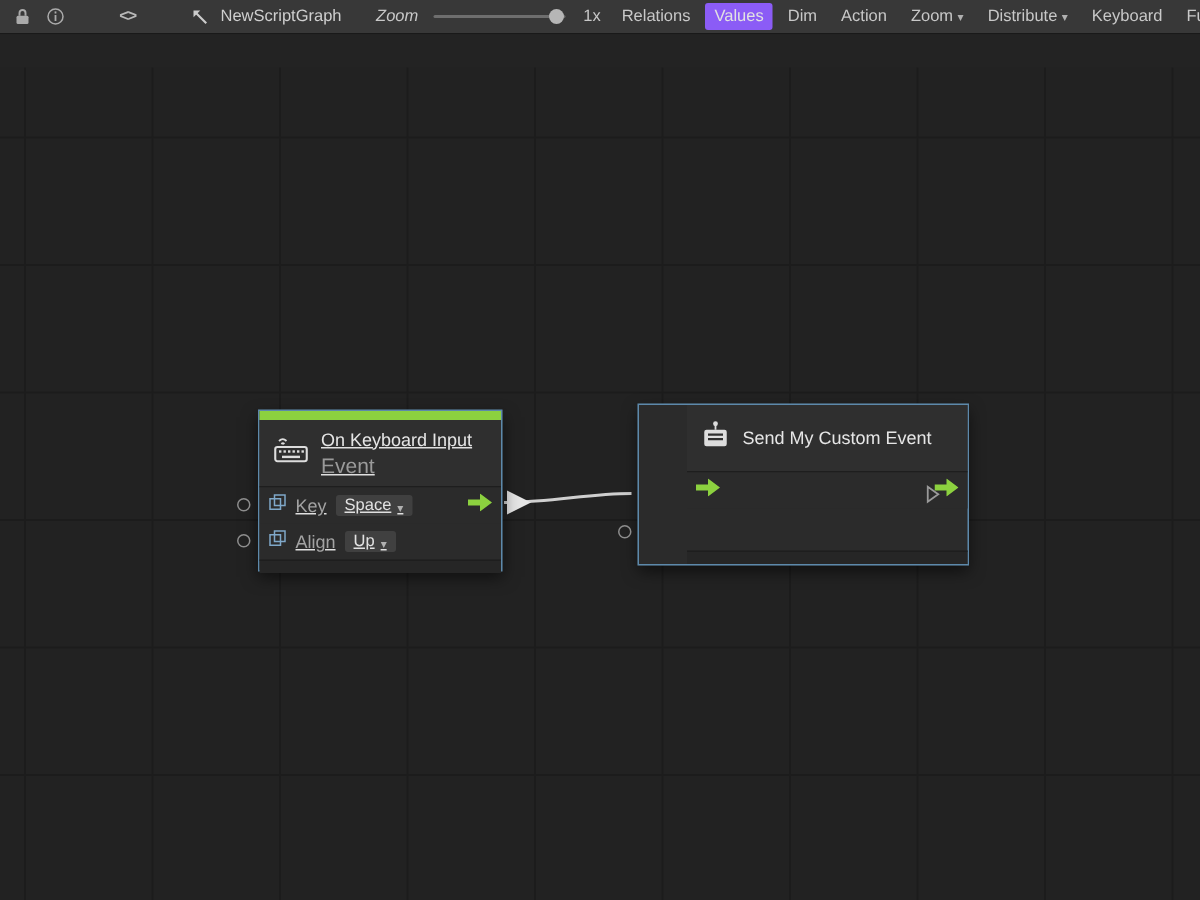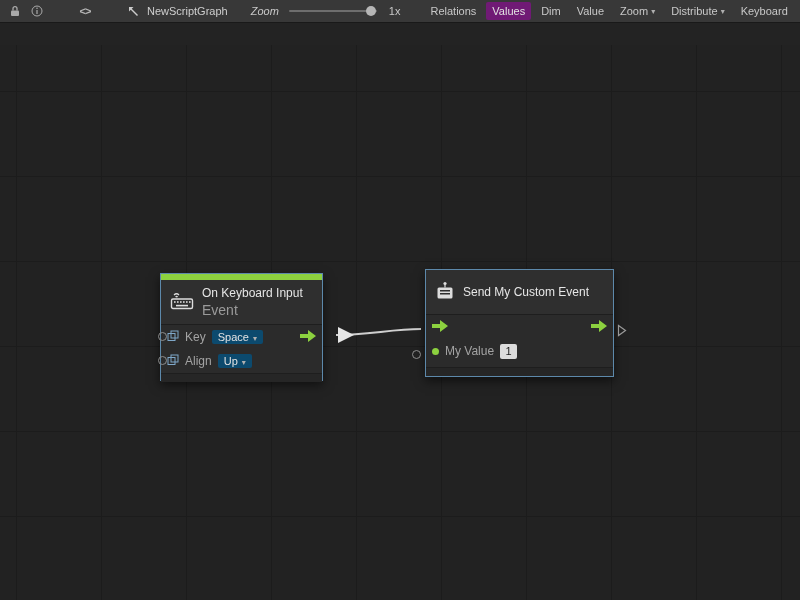--- a/index.html
+++ b/index.html
@@ -17,45 +17,45 @@
 
   
   .toolbar{height:22px;background:#383838;border-bottom:1px solid #191919;display:flex;
     align-items:center;font-size:11px;color:#c8c8c8;padding:0 6px;gap:4px;white-space:nowrap;overflow:hidden;}
   .ticon{display:inline-flex;align-items:center;justify-content:center;width:18px;height:18px;flex:0 0 auto;}
   .code-glyph{color:#b8b8b8;font-size:11px;letter-spacing:-1px;font-weight:bold;}
   .graph-name{display:flex;align-items:center;gap:5px;margin-left:26px;color:#cfcfcf;flex:0 0 auto;}
   .zoom-label{margin-left:19px;flex:0 0 auto;font-style:italic;}
   .slider{width:88px;height:2px;background:#6e6e6e;border-radius:1px;position:relative;margin:0 8px 0 6px;flex:0 0 auto;}
   .knob{position:absolute;right:1px;top:-4px;width:10px;height:10px;border-radius:50%;background:#b6b6b6;}
-  .zoom-value{margin-right:20px;flex:0 0 auto;}
+  .zoom-value{margin-right:4px;flex:0 0 auto;}
   .tbtn{padding:3px 6px;border-radius:2px;flex:0 0 auto;display:inline-flex;align-items:center;gap:3px;color:#c8c8c8;text-align:right;}
-  .tbtn.active{background:#701a75;color:#e2e2e2;}
+  .tbtn.active{background:#8b5cf6;color:#e2e2e2;}
   .dd-arrow{font-size:8px;color:#b0b0b0;}
 
   
   .canvas{position:absolute;top:45px;left:0;width:800px;height:555px;background:#222222;
     background-image:linear-gradient(#1c1c1c 1px,transparent 1px),linear-gradient(90deg,#1c1c1c 1px,transparent 1px);
     background-size:85px 85px;background-position:16px 46px;}
   .wires{position:absolute;left:0;top:0;pointer-events:none;}
 
   
   .node{position:absolute;background:#2b2b2b;border:1px solid #5d89ab;box-shadow:0 4px 10px rgba(0,0,0,.55);
     display:flex;flex-direction:column;color:#e0e0e0;}
-  .node-keyboard{left:160px;top:228px;width:161px;height:106px;}
-  .node-event{left:425px;top:224px;width:187px;height:106px;}
+  .node-keyboard{left:172px;top:228px;width:161px;height:106px;text-decoration:underline;}
+  .node-event{left:425px;top:224px;width:187px;height:106px;padding-left:32px;}
   .strip{height:6px;background:#8CD13F;flex:0 0 auto;}
   .nheader{display:flex;align-items:center;gap:8px;padding:5px 9px;background:#2f2f2f;
     border-bottom:1px solid #1e1e1e;flex:0 0 auto;}
   .nheader.tall{min-height:34px;}
   .ntitle{font-size:12px;color:#e6e6e6;line-height:13px;}
   .nsub{font-size:14px;color:#9a9a9a;margin-top:2px;}
   .nrow{display:flex;align-items:center;gap:6px;padding:0 6px;height:24px;background:#2b2b2b;flex:0 0 auto;}
   .rowlabel{font-size:12px;color:#a3a3a3;}
-  .dropdown{display:inline-flex;align-items:flex-end;gap:4px;background:#0c4a6e;border-radius:2px;
+  .dropdown{display:inline-flex;align-items:flex-end;gap:4px;background:#404040;border-radius:2px;
     padding:1px 6px;font-size:11px;color:#e2e2e2;}
   .push{margin-left:auto;}
   .nfooter{margin-top:auto;height:8px;background:#262626;border-top:1px solid #1e1e1e;flex:0 0 auto;}
   .valuebox{background:#dcdcdc;color:#1b1b1b;font-size:11px;min-width:9px;padding:0 4px;height:15px;
     line-height:15px;text-align:center;border-radius:2px;}
   .greendot{width:7px;height:7px;border-radius:50%;background:#8CD13F;flex:0 0 auto;}
 
   
   .circle-port{position:absolute;width:7px;height:7px;border:1px solid #8d8d8d;border-radius:50%;}
   .cp1{left:158px;top:287px;}
@@ -104,21 +104,21 @@
     <span class="tbtn">
       <span>Relations</span>
     </span>
     <span class="tbtn active">
       <span>Values</span>
     </span>
     <span class="tbtn">
       <span>Dim</span>
     </span>
     <span class="tbtn">
-      <span>Value</span>
+      <span>Action</span>
     </span>
     <span class="tbtn">
       <span>Zoom</span>
       <span class="dd-arrow">▾</span>
     </span>
     <span class="tbtn">
       <span>Distribute</span>
       <span class="dd-arrow">▾</span>
     </span>
     <span class="tbtn">
@@ -212,25 +212,20 @@
           <svg width="16" height="12" viewBox="0 0 16 12">
               <path d="M0 4 h8 V0 L16 6 L8 12 V8 H0 Z" fill="#8CD13F"></path>
             </svg>
         </span>
         <span class="push">
           <svg width="16" height="12" viewBox="0 0 16 12">
               <path d="M0 4 h8 V0 L16 6 L8 12 V8 H0 Z" fill="#8CD13F"></path>
             </svg>
         </span>
       </div>
-      <div class="nrow">
-        <span class="greendot"></span>
-        <span class="rowlabel">My Value</span>
-        <span class="valuebox">1</span>
-      </div>
       <div class="nfooter"></div>
     </div>
 
     <span class="circle-port cp1"></span>
     <span class="circle-port cp2"></span>
     <span class="circle-port cp3"></span>
     <span class="tri-port">
       <svg width="10" height="13" viewBox="0 0 10 13">
           <path d="M1.5 1.5 L8.5 6.5 L1.5 11.5 Z" fill="none" stroke="#999999" stroke-width="1.2"></path>
         </svg>

